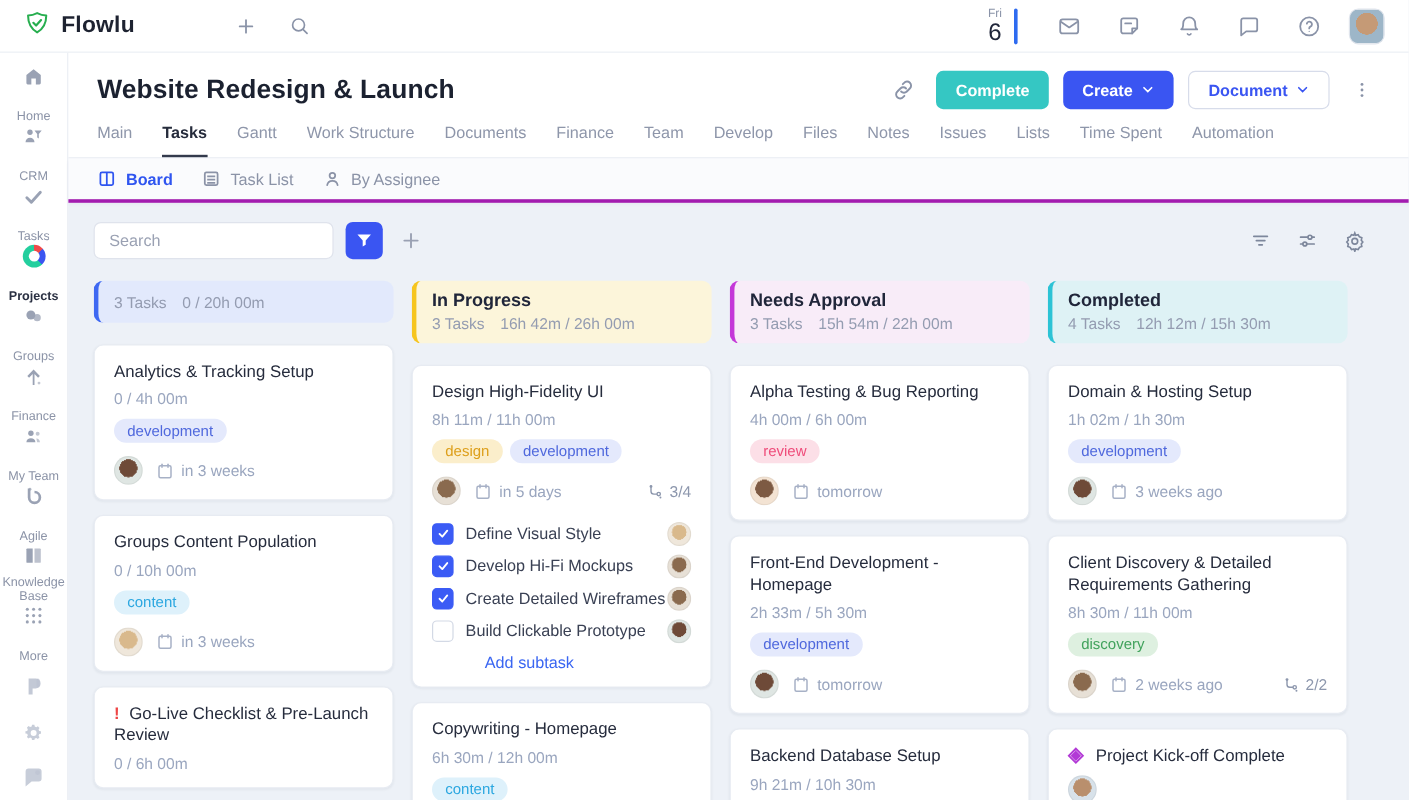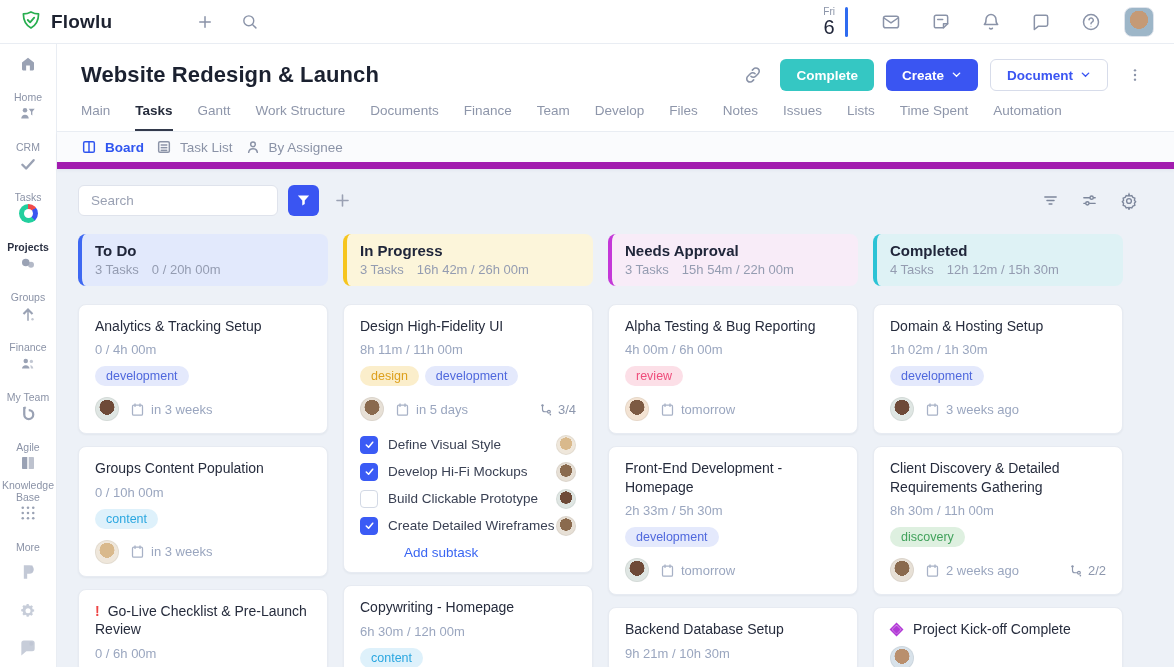--- a/index.html
+++ b/index.html
@@ -42,21 +42,21 @@
   .icon-btn { width:30px; height:30px; display:flex; align-items:center; justify-content:center; color:#8a93a8; cursor:pointer; border-radius:6px; }
   .btn { height:32px; padding:0 16px; border-radius:6px; font-size:13.5px; font-weight:600; display:flex; align-items:center; gap:7px; cursor:pointer; border:none; font-family:inherit; }
   .btn-complete { background:#35c7c3; color:#fff; }
   .btn-create { background:#3a55f2; color:#fff; }
   .btn-document { background:#fff; color:#3a55f2; border:1px solid #d7dcea; }
   .tabs-row { display:flex; gap:25px; margin-top:12px; }
   .ptab { font-size:13.5px; color:#8e96aa; padding-bottom:11px; cursor:pointer; border-bottom:2px solid transparent; }
   .ptab.active { color:#262c3c; font-weight:700; border-bottom-color:#333a4c; }
 
   
-  .viewbar { height:37px; background:#fafbfd; border-bottom:7px solid #a21caf; box-shadow:0 2px 3px rgba(30,45,90,.04); display:flex; align-items:center; gap:12px; padding-left:24px; position:relative; z-index:2; }
+  .viewbar { height:37px; background:#fafbfd; border-bottom:3px solid #a21caf; box-shadow:0 2px 3px rgba(30,45,90,.04); display:flex; align-items:center; gap:24px; padding-left:24px; position:relative; z-index:2; }
   .vtab { display:flex; align-items:center; gap:8px; font-size:13.5px; color:#8b93a7; cursor:pointer; }
   .vtab.active { color:#2f55f0; font-weight:600; }
   .vtab svg { display:block; }
 
   
   .content { flex:1; background:#edf1f7; padding:16px 0 0 21px; overflow:hidden; }
   .toolbar { display:flex; align-items:center; padding-right:36px; }
   .search-input { width:200px; height:31px; border:1px solid #dfe3ec; border-radius:6px; background:#fff; padding:0 12px; font-size:13.5px; color:#333a4c; font-family:inherit; outline:none; }
   .search-input::placeholder { color:#9aa1b3; }
   .filter-btn { width:31px; height:31px; margin-left:10px; background:#3a55f2; border-radius:6px; display:flex; align-items:center; justify-content:center; cursor:pointer; }
@@ -413,21 +413,20 @@
                 <path d="M12 2.8l1 2.6 2.7-.6 1.5 2.4 2.6 1-.6 2.8 1.7 2-1.7 2 .6 2.8-2.6 1-1.5 2.4-2.7-.6-1 2.6-1-2.6-2.7.6-1.5-2.4-2.6-1 .6-2.8-1.7-2 1.7-2-.6-2.8 2.6-1 1.5-2.4 2.7.6z"></path>
               </svg>
           </div>
         </div>
       </div>
 
       <div class="board">
 
         <div class="column">
           <div class="col-header" style="background: rgb(226, 233, 252); border-left-color: rgb(62, 104, 242);">
-            <div class="col-title">To Do</div>
             <div class="col-meta">
               <span>3 Tasks</span>
               <span>0 / 20h 00m</span>
             </div>
           </div>
           <div class="cards">
             <div class="card">
               <div class="card-title">Analytics &amp; Tracking Setup</div>
               <div class="card-time">0 / 4h 00m</div>
               <div class="tags">
@@ -520,33 +519,33 @@
                 <div class="check-row">
                   <span class="checkbox checked">
                       <svg width="11" height="11" viewBox="0 0 24 24" fill="none" stroke="#fff" stroke-width="3.4" stroke-linecap="round" stroke-linejoin="round">
                         <polyline points="5,13 10,18 19,7"></polyline>
                       </svg>
                     </span>
                   <span class="check-label">Develop Hi-Fi Mockups</span>
                   <span class="avatar av-c"></span>
                 </div>
                 <div class="check-row">
-                  <span class="checkbox"></span>
-                  <span class="check-label">Build Clickable Prototype</span>
-                  <span class="avatar av-a"></span>
-                </div>
-                <div class="check-row">
                   <span class="checkbox checked">
                       <svg width="11" height="11" viewBox="0 0 24 24" fill="none" stroke="#fff" stroke-width="3.4" stroke-linecap="round" stroke-linejoin="round">
                         <polyline points="5,13 10,18 19,7"></polyline>
                       </svg>
                     </span>
                   <span class="check-label">Create Detailed Wireframes</span>
                   <span class="avatar av-c"></span>
                 </div>
+                <div class="check-row">
+                  <span class="checkbox"></span>
+                  <span class="check-label">Build Clickable Prototype</span>
+                  <span class="avatar av-a"></span>
+                </div>
               </div>
               <div class="add-subtask">Add subtask</div>
             </div>
             <div class="card">
               <div class="card-title">Copywriting - Homepage</div>
               <div class="card-time">6h 30m / 12h 00m</div>
               <div class="tags">
                   <span class="tag" style="background: rgb(222, 241, 251); color: rgb(43, 167, 224);">content</span>
                 </div>
 

